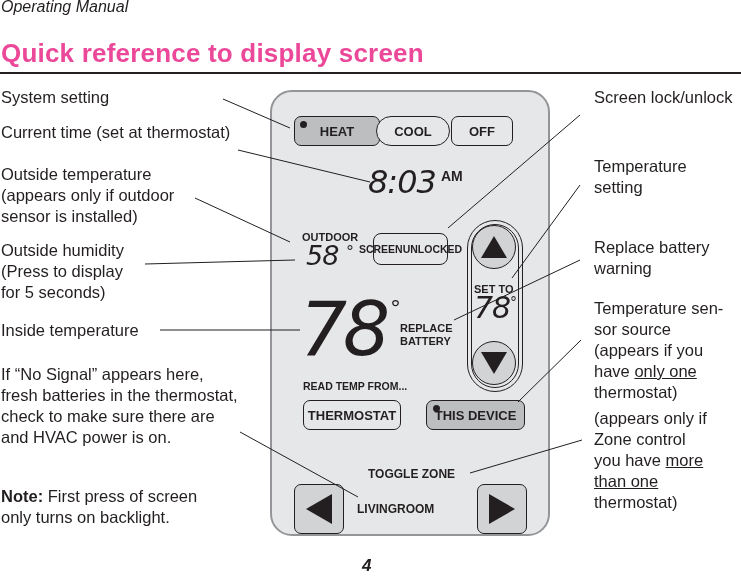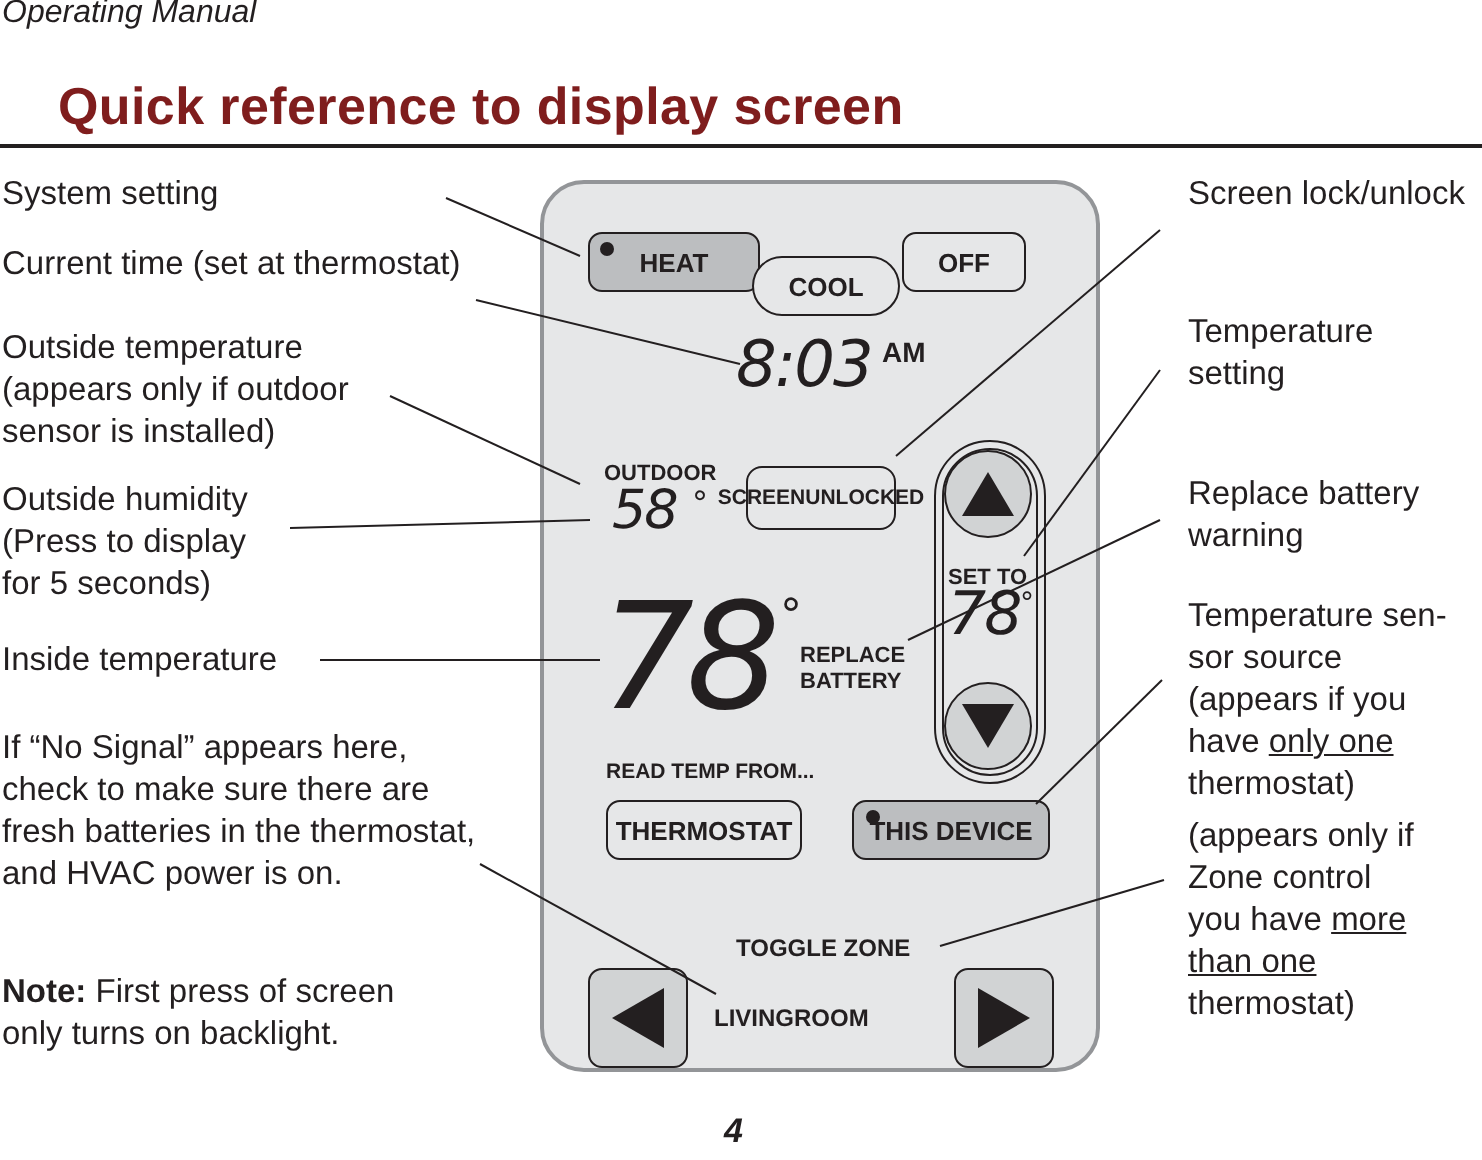--- a/index.html
+++ b/index.html
@@ -1,20 +1,20 @@
 <!DOCTYPE html>
 <html><head>
   <meta charset="utf-8">
   <style>
     html, body { margin:0; padding:0; background:#ffffff; }
     body { width:741px; height:580px; position:relative; overflow:hidden;
            font-family:"Liberation Sans", sans-serif; color:#231f20; }
     .abs { position:absolute; }
     .hdr { left:1px; top:-2px; font-size:16px; font-style:italic; color:#231f20; }
-    .title { left:1px; top:38px; font-size:26px; font-weight:bold; color:#7f1d1d; letter-spacing:0.2px;margin-left:28px; }
+    .title { left:1px; top:38px; font-size:26px; font-weight:bold; color:#ec4899; letter-spacing:0.2px; }
     .rule { left:0; top:72px; width:741px; height:1.5px; background:#231f20; }
     .lbl { font-size:16.5px; line-height:21px; color:#231f20; }
     .lbl b { font-weight:bold; }
     .u { text-decoration:underline; }
     svg.lines { position:absolute; left:0; top:0; }
     .device { left:270px; top:90px; width:280px; height:446px; background:#e6e7e8;
               border:2.5px solid #939598; border-radius:22px; box-sizing:border-box; }
     .btn { position:absolute; box-sizing:border-box; border:1.5px solid #231f20; border-radius:7px;
            background:#e6e7e8; font-weight:bold; font-size:13px; display:flex; align-items:center;
            justify-content:center; color:#231f20; }
@@ -46,22 +46,22 @@
   <div>sensor is installed)</div>
 </div>
 <div class="abs lbl" style="left:1px;top:240px;">
   <div>Outside humidity</div>
   <div>(Press to display</div>
   <div>for 5 seconds)</div>
 </div>
 <div class="abs lbl" style="left:1px;top:320px;">Inside temperature</div>
 <div class="abs lbl" style="left:1px;top:364px;">
   <div>If “No Signal” appears here,</div>
+  <div>fresh batteries in the thermostat,</div>
   <div>check to make sure there are</div>
-  <div>fresh batteries in the thermostat,</div>
   <div>and HVAC power is on.</div>
 </div>
 <div class="abs lbl" style="left:1px;top:486px;">
   <div><b>Note:</b><span> First press of screen</span></div>
   <div>only turns on backlight.</div>
 </div>
 
 <div class="abs lbl" style="left:594px;top:87px;">Screen lock/unlock</div>
 <div class="abs lbl" style="left:594px;top:156px;">
   <div>Temperature</div>
@@ -85,21 +85,21 @@
   <div class="u">than one</div>
   <div>thermostat)</div>
 </div>
 
 <div class="abs device">
 
   <div class="btn sel" style="left:22px;top:24px;width:86px;height:30px;">
     <span class="dot" style="left:5px;top:4px;"></span>
     <span>HEAT</span>
   </div>
-  <div class="btn" style="left:104px;top:36px;width:74px;height:30px;border-radius:15px;">
+  <div class="btn" style="left:104px;top:24px;width:74px;height:30px;border-radius:15px;">
     <span>COOL</span>
   </div>
   <div class="btn" style="left:179px;top:24px;width:62px;height:30px;">
     <span>OFF</span>
   </div>
 
   <div class="seg" style="left:96px;top:74px;font-size:32px;">8:03</div>
   <div class="small" style="left:169px;top:78px;font-size:14px;">AM</div>
 
   <div class="small" style="left:30px;top:139px;">OUTDOOR</div>

